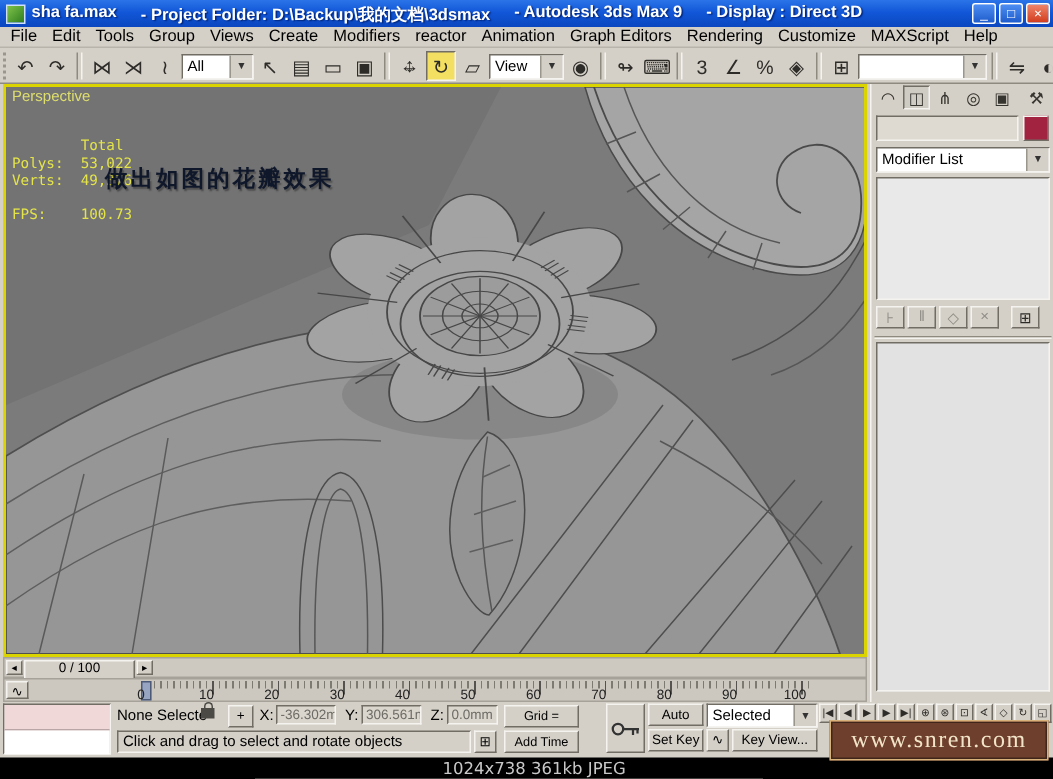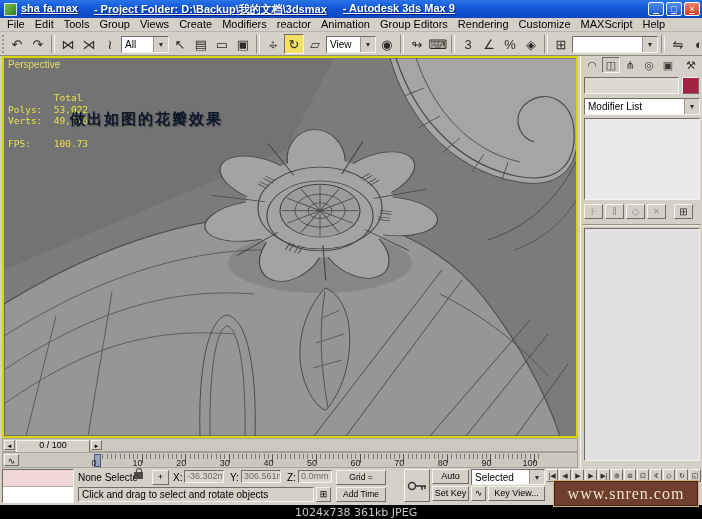--- a/index.html
+++ b/index.html
@@ -2,21 +2,21 @@
 <html><head>
 <meta charset="utf-8">
 <style>
   html,body{margin:0;padding:0;background:#000;}
   .app{position:relative;width:702px;height:519px;overflow:hidden;
        font-family:"Liberation Sans",sans-serif;font-size:11px;background:#d4d0c8;color:#000;}
 
   
   .titlebar{position:absolute;left:0;top:0;width:702px;height:18px;
     background:linear-gradient(to bottom,#2a74e8 0%,#1257d8 45%,#0a46bf 100%);
-    display:flex;align-items:center;padding:8px 2px;box-sizing:border-box;color:#fff;text-decoration:underline;}
+    display:flex;align-items:center;padding:8px 2px;box-sizing:border-box;color:#fff;}
   .app-icon{width:13px;height:13px;margin:0 4px 0 2px;border:1px solid #cfe0ff;
     background:linear-gradient(135deg,#7ec24a,#2e7d1f);box-sizing:border-box;}
   .title-text{display:flex;gap:16px;font-weight:bold;font-size:11px;white-space:nowrap;
     overflow:hidden;flex:1;text-shadow:1px 1px 1px #00257a;}
   .win-btns{display:flex;gap:2px;}
   .win-btn{width:16px;height:14px;font-size:9px;line-height:13px;text-align:center;color:#fff;
     border:1px solid #fff;border-radius:2px;box-sizing:border-box;
     background:linear-gradient(to bottom,#4e8df2,#1f5ccc);}
   .win-btn.close{background:linear-gradient(to bottom,#f0856a,#d23c1e);}
 
@@ -139,39 +139,40 @@
 <body>
 
 <div class="app">
 
   <div class="titlebar">
     <span class="app-icon"></span>
     <span class="title-text">
       <span>sha fa.max</span>
       <span>- Project Folder: D:\Backup\我的文档\3dsmax</span>
       <span>- Autodesk 3ds Max 9</span>
+      <span>- Display : Direct 3D</span>
     </span>
     <span class="win-btns">
       <span class="win-btn">_</span>
       <span class="win-btn">□</span>
       <span class="win-btn close">×</span>
     </span>
   </div>
 
   <div class="menubar">
       <span class="menu-item">File</span>
       <span class="menu-item">Edit</span>
       <span class="menu-item">Tools</span>
       <span class="menu-item">Group</span>
       <span class="menu-item">Views</span>
       <span class="menu-item">Create</span>
       <span class="menu-item">Modifiers</span>
       <span class="menu-item">reactor</span>
       <span class="menu-item">Animation</span>
-      <span class="menu-item">Group Editors</span>
+      <span class="menu-item">Graph Editors</span>
       <span class="menu-item">Rendering</span>
       <span class="menu-item">Customize</span>
       <span class="menu-item">MAXScript</span>
       <span class="menu-item">Help</span>
     </div>
 
   <div class="toolbar">
     <span class="grip"></span>
     <span class="tb-btn">↶</span>
     <span class="tb-btn">↷</span>

